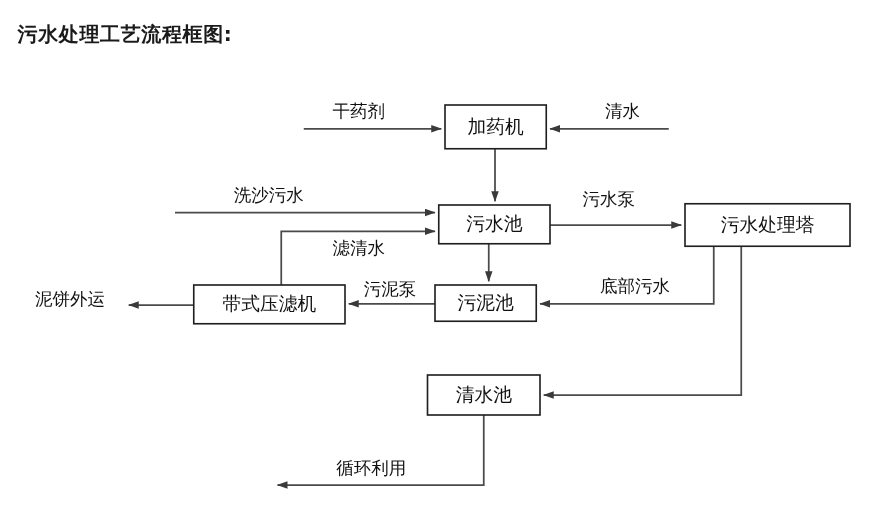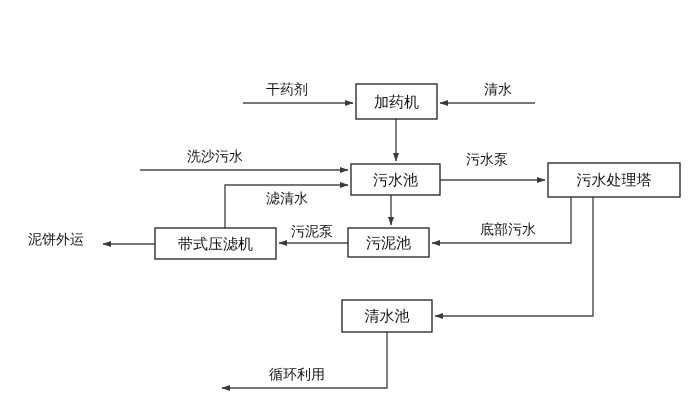--- a/index.html
+++ b/index.html
@@ -59,20 +59,21 @@
     fill: #111111;
     text-anchor: middle;
     dominant-baseline: middle;
   }
 </style>
 </head>
 <body>
 
 <div id="page">
 
+  <div id="diagram-title">污水处理工艺流程框图:</div>
 
   <svg id="flow" viewBox="0 0 700 420">
     <defs>
       <marker id="arrow" markerWidth="9" markerHeight="9" refX="8" refY="3.2" orient="auto" markerUnits="userSpaceOnUse">
         <path d="M0,0.2 L8.5,3.2 L0,6.2 z" fill="#3a3a3a"></path>
       </marker>
     </defs>
 
     <g>
       <line class="edge-line" x1="243" y1="103" x2="353" y2="103" marker-end="url(#arrow)"></line>

